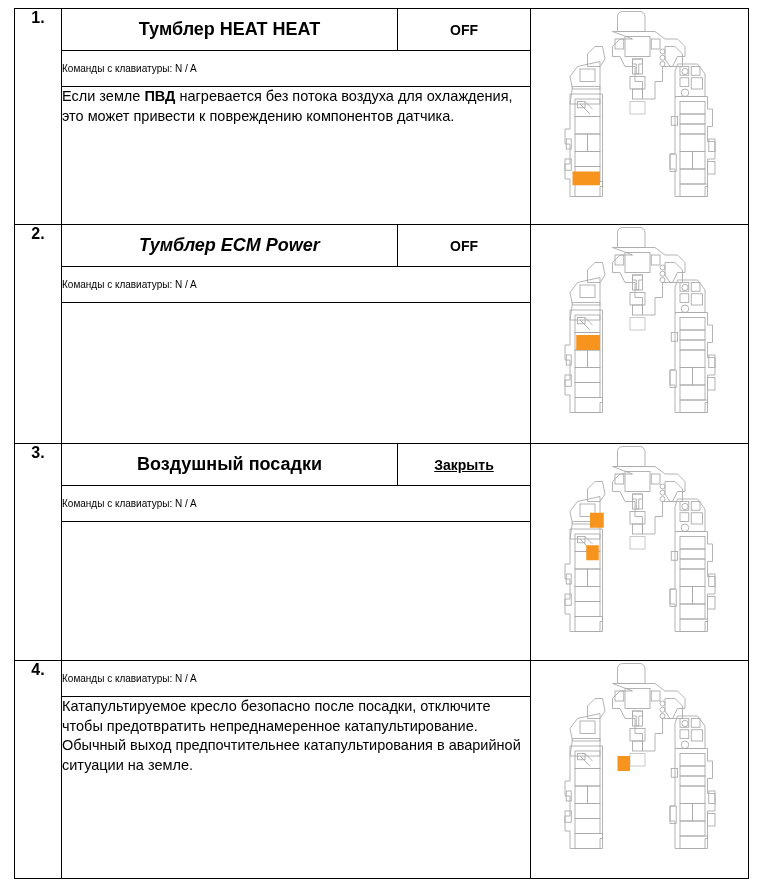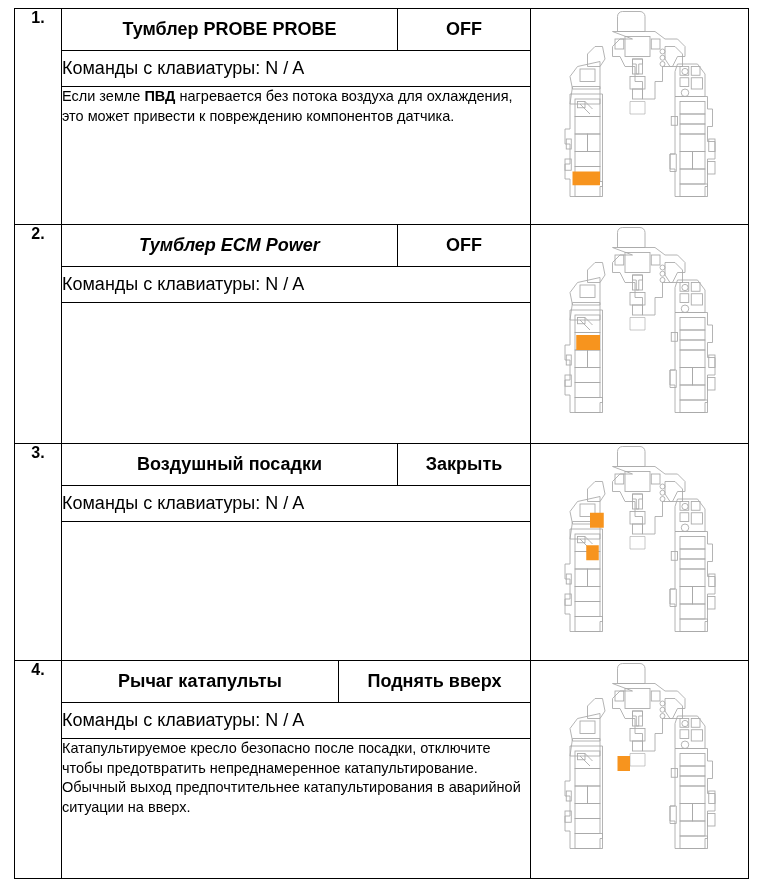--- a/index.html
+++ b/index.html
@@ -76,27 +76,27 @@
     text-align: center;
     font-weight: bold;
     font-size: 18px;
     height: 41px;
     vertical-align: middle;
     padding: 0 4px;
   }
   .state-cell {
     text-align: center;
     font-weight: bold;
-    font-size: 18px;
+    font-size: 14px;
     height: 41px;
     vertical-align: middle;
     padding: 0 4px;
   }
   .kbd-cell {
-    font-size: 18px;
+    font-size: 10px;
     height: 35px;
     vertical-align: middle;
     padding-left: 12px;
   }
   .desc-cell {
     font-size: 14.5px;
     line-height: 1.35;
     padding: 6px 10px 4px 10px;
     text-align: justify;
     text-justify: inter-word;
@@ -136,21 +136,21 @@
   <table class="checklist-table">
     <tbody>
 
       <tr class="r1">
         <td class="num-cell">1.</td>
         <td class="body-cell">
           <table class="inner-table">
             <tbody>
               <tr>
                 <td class="title-cell no-left" style="width:335px;">
-                  <span>Тумблер </span><b>PROBE PROBE</b>
+                  <span>Тумблер </span><b>HEAT HEAT</b>
                 </td>
                 <td class="state-cell no-right" style="width:132px;">OFF</td>
               </tr>
               <tr>
                 <td class="kbd-cell no-left no-right" colspan="2">Команды с клавиатуры: N / A</td>
               </tr>
               <tr>
                 <td class="desc-cell no-left no-right" colspan="2">
                   <p><span>Если земле </span><b>ПВД</b><span> нагревается без потока воздуха для охлаждения, это может привести к повреждению компонентов датчика.</span></p>
                 </td>
@@ -314,21 +314,21 @@
 
       <tr class="r3">
         <td class="num-cell">3.</td>
         <td class="body-cell">
           <table class="inner-table">
             <tbody>
               <tr>
                 <td class="title-cell no-left" style="width:335px;">
                   <span>Воздушный посадки</span><b></b>
                 </td>
-                <td class="state-cell no-right" style="width:132px;">Закрыть</td>
+                <td class="state-cell no-right" style="width:132px;text-decoration:underline;">Закрыть</td>
               </tr>
               <tr>
                 <td class="kbd-cell no-left no-right" colspan="2">Команды с клавиатуры: N / A</td>
               </tr>
               <tr>
                 <td class="desc-cell no-left no-right" colspan="2">
                   <p></p>
                 </td>
               </tr>
             </tbody>
@@ -397,31 +397,25 @@
           </div>
         </td>
       </tr>
 
       <tr class="r4">
         <td class="num-cell">4.</td>
         <td class="body-cell">
           <table class="inner-table">
             <tbody>
               <tr>
-                <td class="title-cell no-left" style="width:276px;">
-                  <span>Рычаг катапульты</span><b></b>
-                </td>
-                <td class="state-cell no-right" style="width:191px;">Поднять вверх</td>
-              </tr>
-              <tr>
                 <td class="kbd-cell no-left no-right" colspan="2">Команды с клавиатуры: N / A</td>
               </tr>
               <tr>
                 <td class="desc-cell no-left no-right" colspan="2">
-                  <p>Катапультируемое кресло безопасно после посадки, отключите чтобы предотвратить непреднамеренное катапультирование. Обычный выход предпочтительнее катапультирования в аварийной ситуации на вверх.</p>
+                  <p>Катапультируемое кресло безопасно после посадки, отключите чтобы предотвратить непреднамеренное катапультирование. Обычный выход предпочтительнее катапультирования в аварийной ситуации на земле.</p>
                 </td>
               </tr>
             </tbody>
           </table>
         </td>
         <td class="diagram-cell">
           <div class="diagram-wrap">
             <svg width="200" height="210" viewBox="0 0 160 168">
               <g fill="none" stroke="#A9A9A9" stroke-width="0.7">
                 <path d="M66 2 h14 a4 4 0 0 1 4 4 v12 h-22 v-12 a4 4 0 0 1 4 -4 z"></path>

